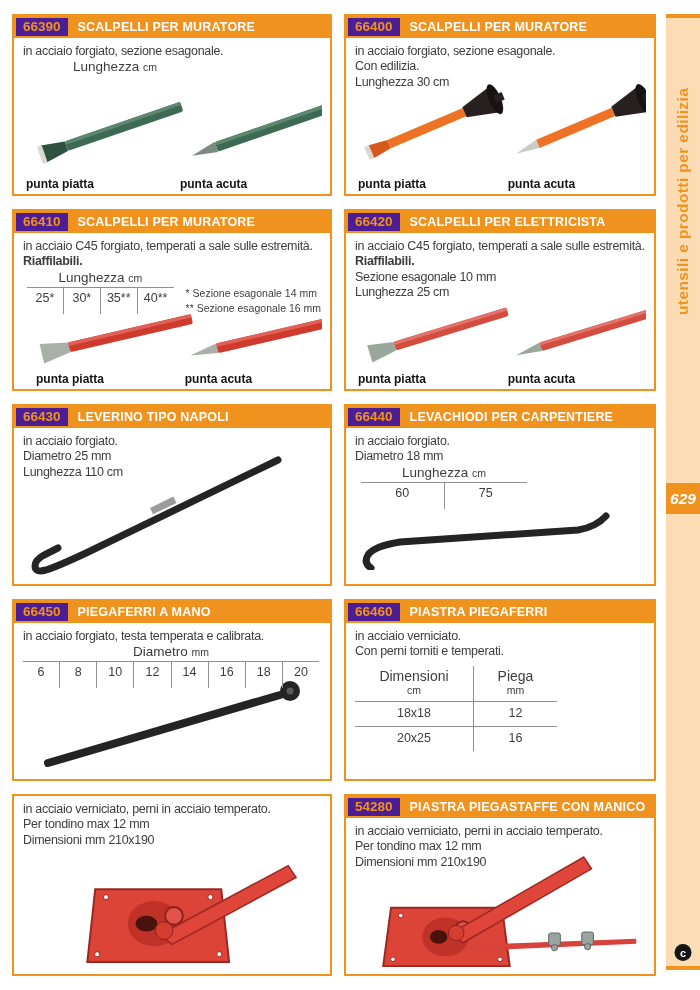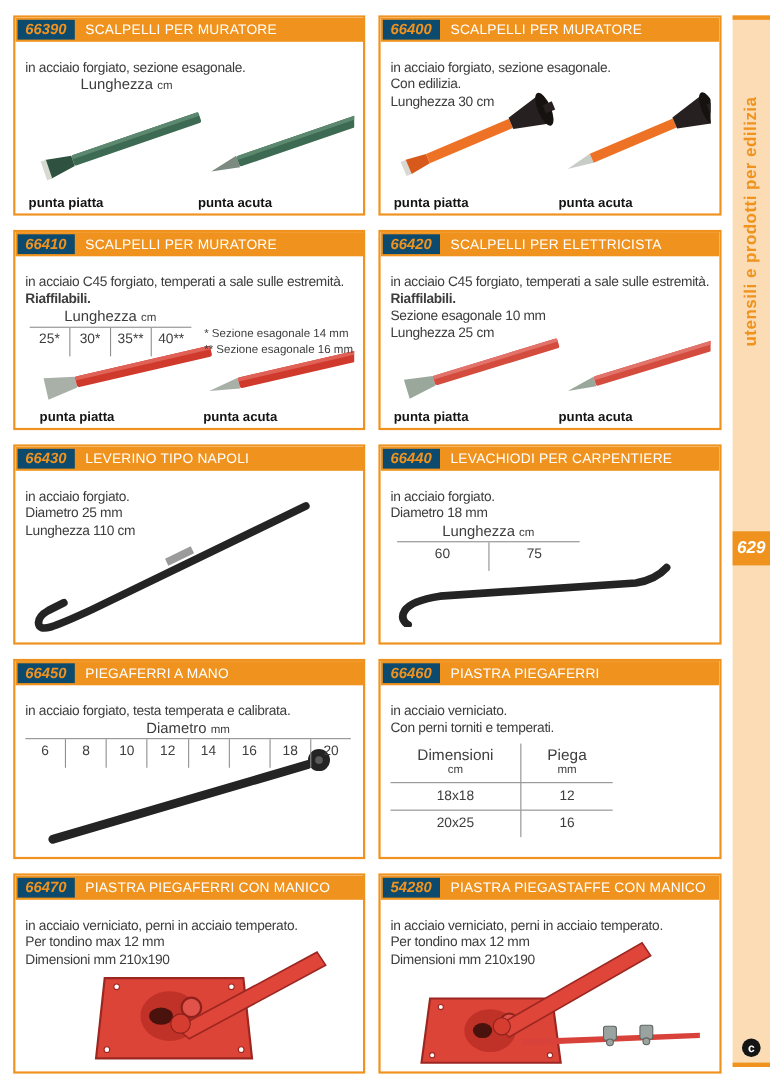--- a/index.html
+++ b/index.html
@@ -1,23 +1,23 @@
 <!DOCTYPE html>
 <html style="--accent-orange: #F0931E; --sidebar-peach: #FBDCB5; --chisel-green: #3D6A52; --chisel-orange: #EE7226; --chisel-red: #CF3A2C; --tool-black: #242424; --bender-red: #DC4438;"><head>
 <meta charset="utf-8">
 <style>
   *{margin:0;padding:0;box-sizing:border-box}
   html,body{width:700px;height:990px;background:#fff;font-family:"Liberation Sans",sans-serif;overflow:hidden}
   .page{position:relative;width:700px;height:990px;background:#fff}
   .grid{position:absolute;left:12px;top:14px;display:grid;grid-template-columns:320px 312px;grid-auto-rows:182px;column-gap:12px;row-gap:13px}
   .card{position:relative;border:2px solid var(--accent-orange,#F0931E);background:#fff;overflow:hidden}
   .card-hd{display:flex;align-items:center;background:var(--accent-orange,#F0931E);height:22px;padding:2px 2px}
-  .code{background:#0c4a6e;color:var(--accent-orange,#F0931E);font-weight:bold;font-style:italic;font-size:13.5px;padding:0 7px;height:18px;line-height:18px;flex:0 0 auto}
-  .title{color:#fff;font-weight:normal;font-size:12.5px;letter-spacing:.2px;margin-left:10px;white-space:nowrap}
-  .bd{padding:16px 9px 0;position:relative;z-index:2}
+  .code{background:#4c1d95;color:var(--accent-orange,#F0931E);font-weight:bold;font-size:13.5px;padding:0 7px;height:18px;line-height:18px;flex:0 0 auto}
+  .title{color:#fff;font-weight:bold;font-size:12.5px;letter-spacing:.2px;margin-left:10px;white-space:nowrap}
+  .bd{padding:6px 9px 0;position:relative;z-index:2}
   .desc{color:#3d3d3d;font-size:12.5px;line-height:1.22;letter-spacing:-0.3px}
   .desc .dl{display:block;white-space:nowrap}
   .bold{font-weight:bold}
   
   .vtable{margin-top:0}
   .vtable .lbl{text-align:center;font-size:13.5px;color:#3d3d3d}
   .vtable .lbl small{font-size:10.5px}
   .vtable .vals{display:flex;border-top:1.5px solid #8f8f8f;margin-top:2px}
   .vtable .vals div{flex:1;text-align:center;font-size:12.5px;color:#3d3d3d;padding:3px 0 9px;border-left:1.5px solid #8f8f8f}
   .vtable .vals div:first-child{border-left:none}
@@ -299,24 +299,20 @@
             </div>
           <div class="cell rule">18x18</div>
           <div class="cell rule colr">12</div>
           <div class="cell rule">20x25</div>
           <div class="cell rule colr">16</div>
         </div>
       </div>
     </section>
 
     <section class="card">
-      <header class="card-hd">
-        <span class="code">66470</span>
-        <span class="title">PIASTRA PIEGAFERRI CON MANICO</span>
-      </header>
       <div class="bd">
         <div class="desc">
           <span class="dl">in acciaio verniciato, perni in acciaio temperato.</span>
           <span class="dl">Per tondino max 12 mm</span>
           <span class="dl">Dimensioni mm 210x190</span>
         </div>
       </div>
       <div class="imgbox" style="height:116px;bottom:6px;left:30px;right:30px">
         <svg viewBox="0 0 260 116" preserveAspectRatio="xMidYMax meet">
           <polygon points="52,36 180,36 188,110 44,110" fill="#dc4438" stroke="#9c2620" stroke-width="2"></polygon>

